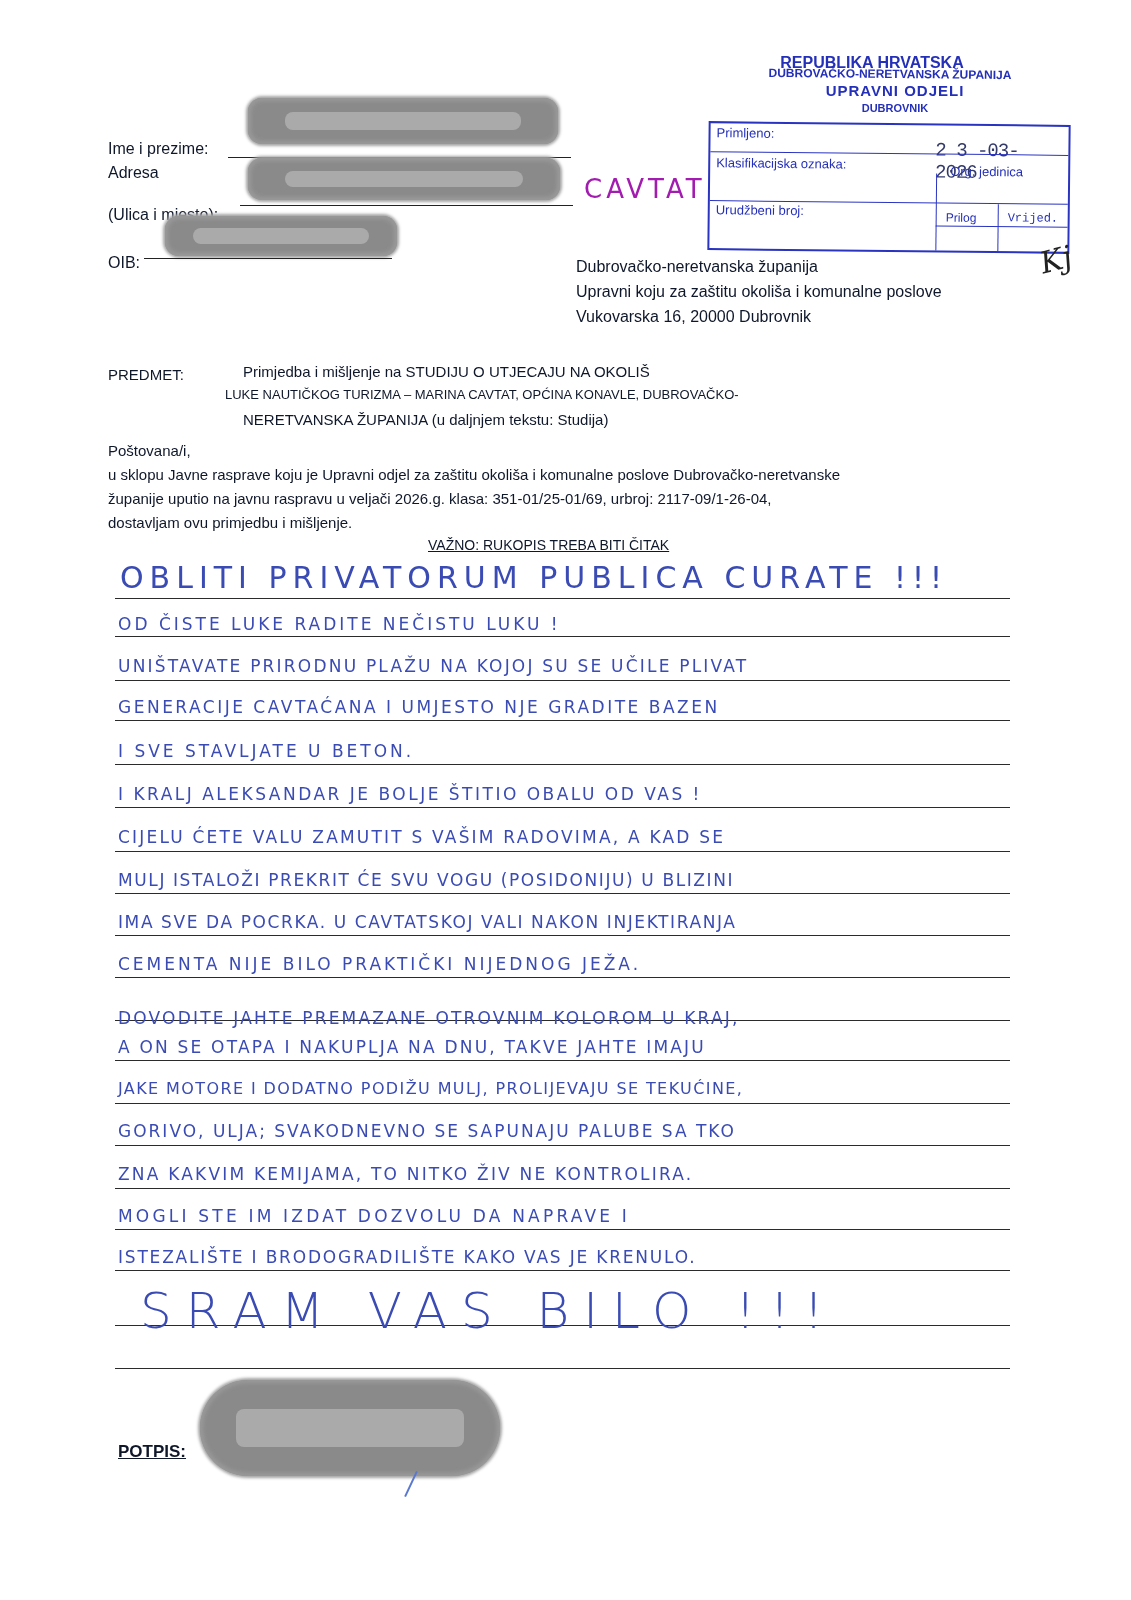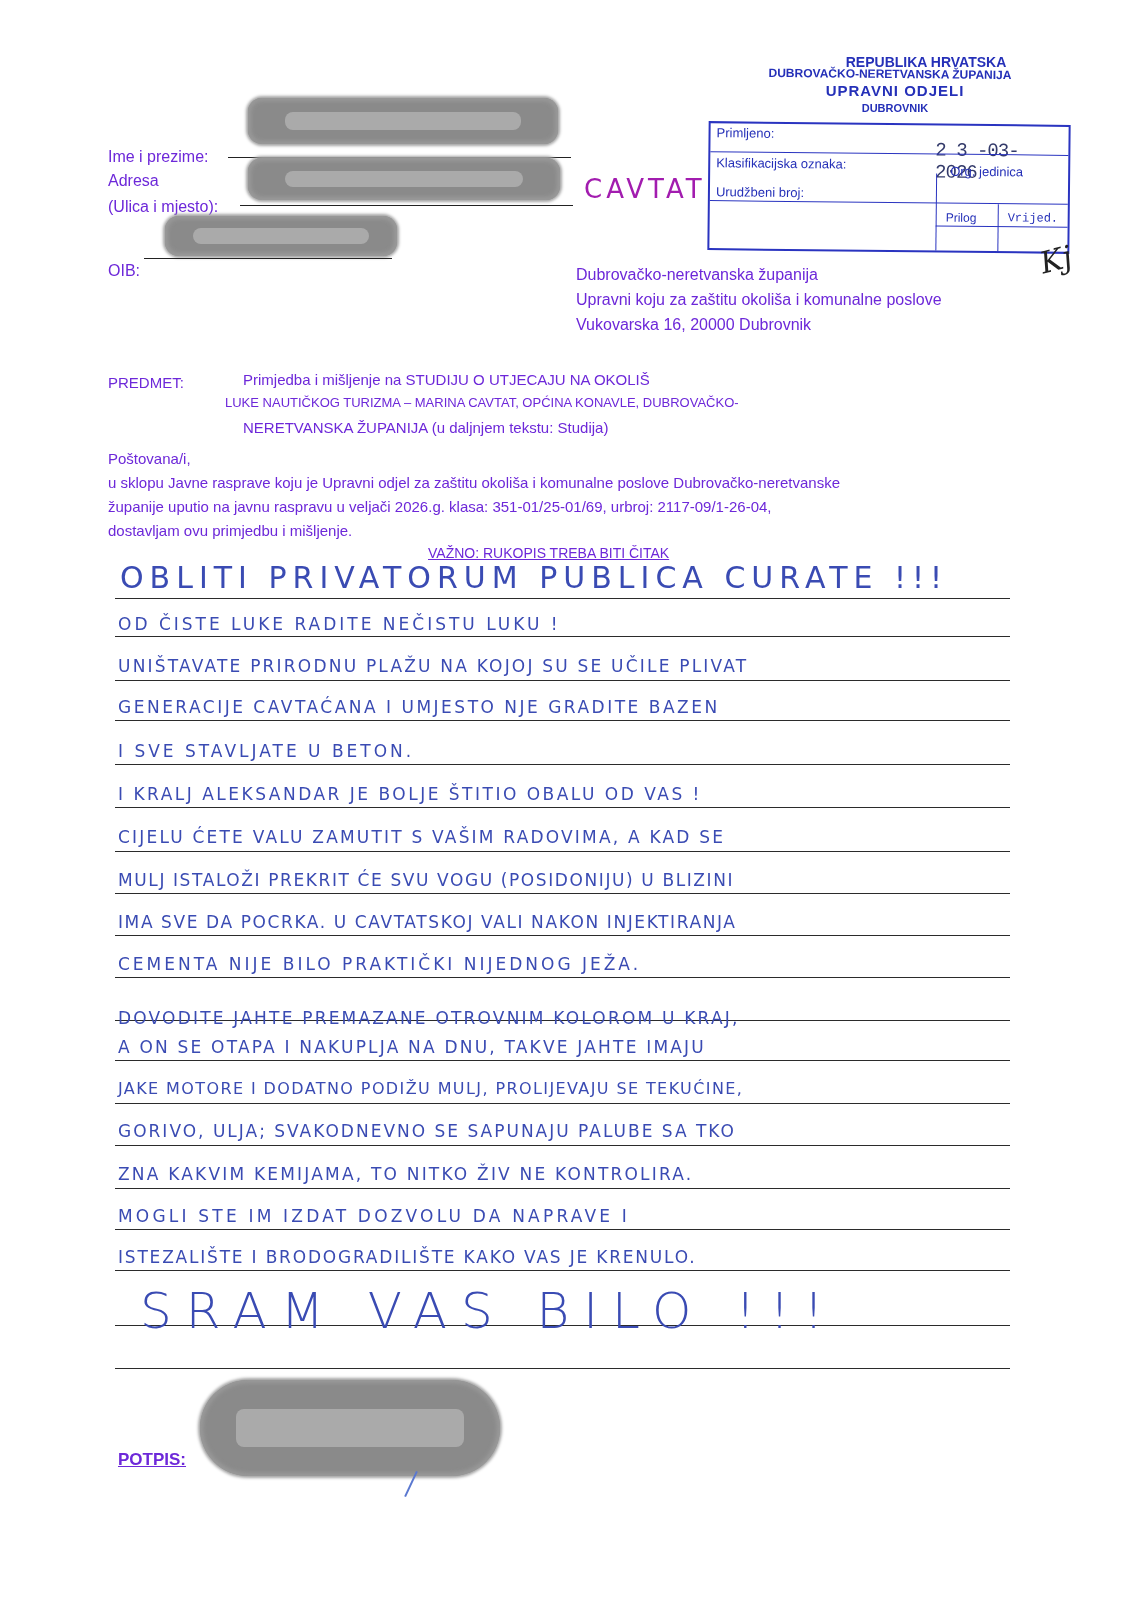--- a/index.html
+++ b/index.html
@@ -1,21 +1,21 @@
 <!DOCTYPE html>
 <html><head>
   <meta charset="utf-8">
   <style>
     html, body { margin: 0; padding: 0; background: #ffffff; }
     body {
       width: 1131px; height: 1600px; position: relative; overflow: hidden;
       font-family: "Liberation Sans", sans-serif; color: #1a1a1a;
     }
     .abs { position: absolute; }
-    .print { font-family: "Liberation Sans", sans-serif; font-size: 16px; color: #6d28d9; margin-top: 8px; }
+    .print { font-family: "Liberation Sans", sans-serif; font-size: 16px; color: #0f172a; }
     
     .field-label { font-size: 16px; line-height: 22px; }
     .blank-line { position: absolute; height: 0; border-top: 1.5px solid #222; }
     .redact {
       position: absolute; background: #8a8a8a; border-radius: 14px;
       box-shadow: 0 0 4px 3px #9a9a9a inset, 0 0 3px 2px #a5a5a5;
     }
     .redact::after {
       content: ""; position: absolute; left: 12%; right: 12%; top: 30%; bottom: 30%;
       background: #b8b8b8; border-radius: 8px; opacity: .7;
@@ -33,50 +33,50 @@
     .stamp-row { position: absolute; left: 0; right: 0; border-top: 1.5px solid #2a34c0; }
     .stamp-col { position: absolute; top: 0; bottom: 0; border-left: 1.5px solid #2a34c0; }
     .stamp-text { position: absolute; color: #2530b8; font-size: 13px; }
     
     .rule { position: absolute; left: 115px; width: 895px; border-top: 1.5px solid #2b2b2b; }
   </style>
 </head>
 <body>
 
 <div>
-  <div class="abs stamp-head" style="left:791px; top:56px; width:270px; font-size:14px;">REPUBLIKA HRVATSKA</div>
+  <div class="abs stamp-head" style="left:737px; top:56px; width:270px; font-size:16px;">REPUBLIKA HRVATSKA</div>
   <div class="abs stamp-head" style="left:740px; top:68px; width:300px; font-size:12px; transform:rotate(0.5deg);">DUBROVAČKO-NERETVANSKA ŽUPANIJA</div>
   <div class="abs stamp-head" style="left:760px; top:84px; width:270px; font-size:15px; letter-spacing:1px;">UPRAVNI ODJELI</div>
   <div class="abs stamp-head" style="left:760px; top:102px; width:270px; font-size:11px;">DUBROVNIK</div>
 
   <div class="stamp-box">
     <div class="stamp-text" style="left:6px; top:2px;">Primljeno:</div>
     <div class="stamp-text" style="left:225px; top:14px; font-family:'Liberation Mono', monospace; font-size:19px; color:#333a6a; letter-spacing:-1px;">2 3 -03- 2026</div>
     <div class="stamp-row" style="top:28px;"></div>
     <div class="stamp-text" style="left:6px; top:32px;">Klasifikacijska oznaka:</div>
     <div class="stamp-text" style="left:240px; top:38px; font-size:13px;">Org. jedinica</div>
     <div class="stamp-row" style="top:77px;"></div>
-    <div class="stamp-text" style="left:6px; top:61px;text-align:right;">Urudžbeni broj:</div>
+    <div class="stamp-text" style="left:6px; top:79px;text-align:right;">Urudžbeni broj:</div>
     <div class="stamp-row" style="top:100px; left:226px;"></div>
     <div class="stamp-col" style="left:226px; top:48px;"></div>
     <div class="stamp-col" style="left:288px; top:78px;"></div>
     <div class="stamp-text" style="left:236px; top:85px; font-size:12px;">Prilog</div>
     <div class="stamp-text" style="left:298px; top:85px; font-size:12px;font-family:Liberation Mono, monospace;">Vrijed.</div>
   </div>
   <div class="abs" style="left:1040px; top:242px; font-family:'DejaVu Serif', serif; font-style:italic; font-size:30px; color:#222; transform:rotate(-15deg);">Kj</div>
 </div>
 
 <div>
   <div class="redact" style="left:248px; top:98px; width:310px; height:46px;"></div>
   <div class="abs print field-label" style="left:108px; top:138px;">Ime i prezime:</div>
   <div class="blank-line" style="left:228px; top:157px; width:343px;"></div>
 
   <div class="redact" style="left:248px; top:158px; width:312px; height:42px;"></div>
   <div class="abs print field-label" style="left:108px; top:162px;text-align:center;">Adresa</div>
-  <div class="abs print field-label" style="left:108px; top:188px;">(Ulica i mjesto):</div>
+  <div class="abs print field-label" style="left:108px; top:204px;">(Ulica i mjesto):</div>
   <div class="blank-line" style="left:240px; top:205px; width:333px;"></div>
   <div class="abs hand" style="left:584px; top:174px; font-size:26px; letter-spacing:4px; color:#a21caf;">CAVTAT</div>
 
   <div class="redact" style="left:165px; top:216px; width:232px; height:40px;"></div>
   <div class="abs print field-label" style="left:108px; top:252px;">OIB:</div>
   <div class="blank-line" style="left:144px; top:258px; width:248px;"></div>
 </div>
 
 <div>
   <div class="abs print" style="left:576px; top:258px;">Dubrovačko-neretvanska županija</div>

